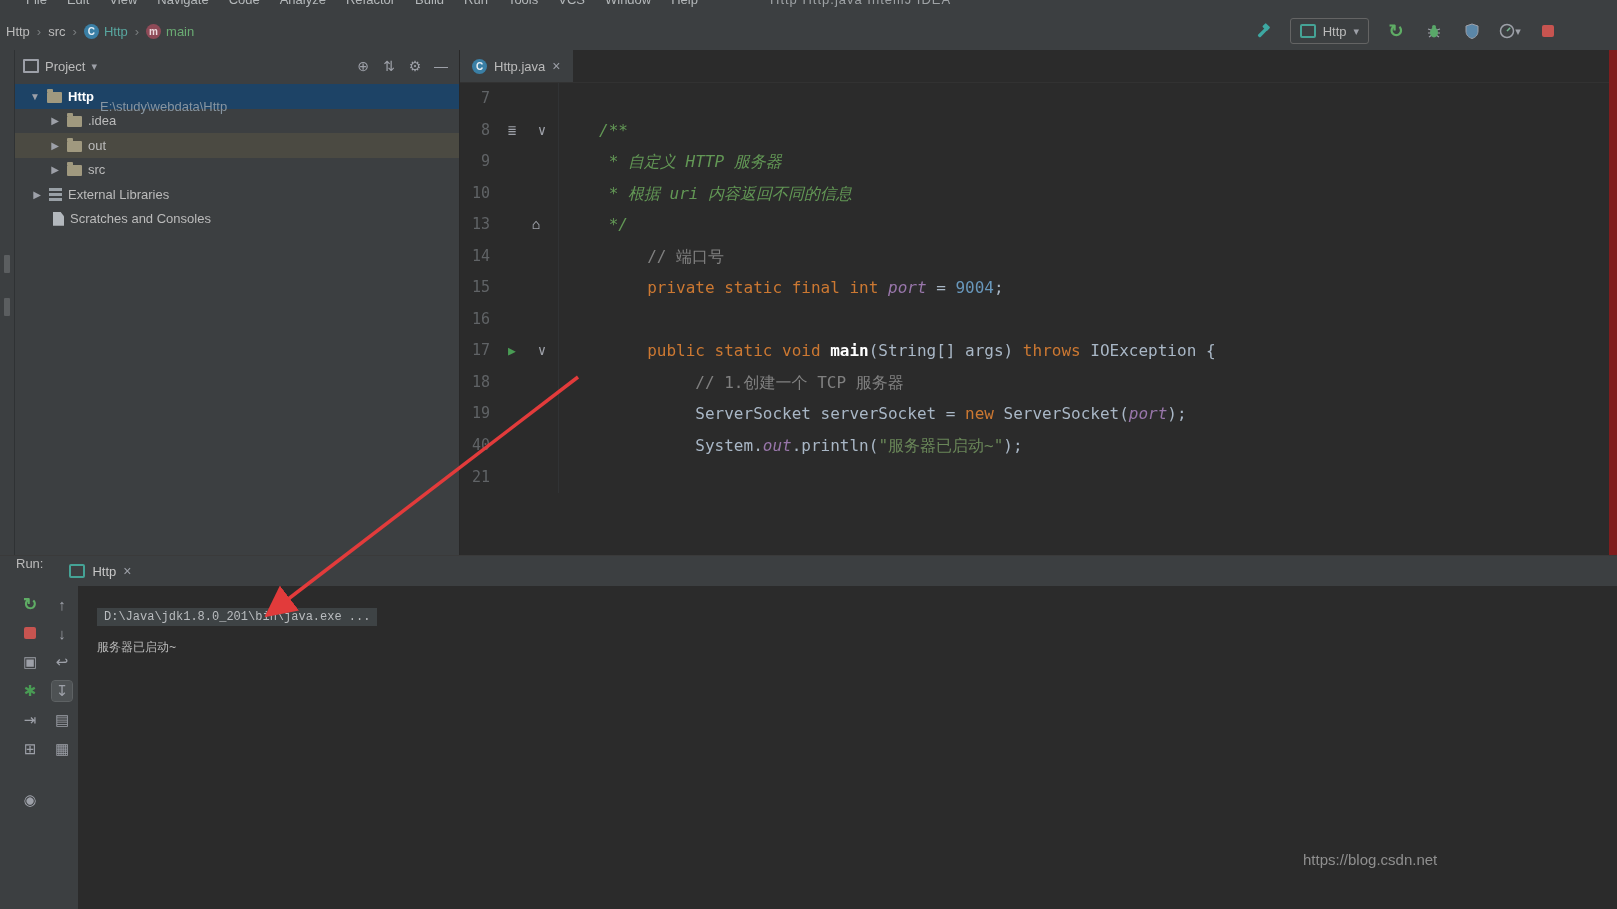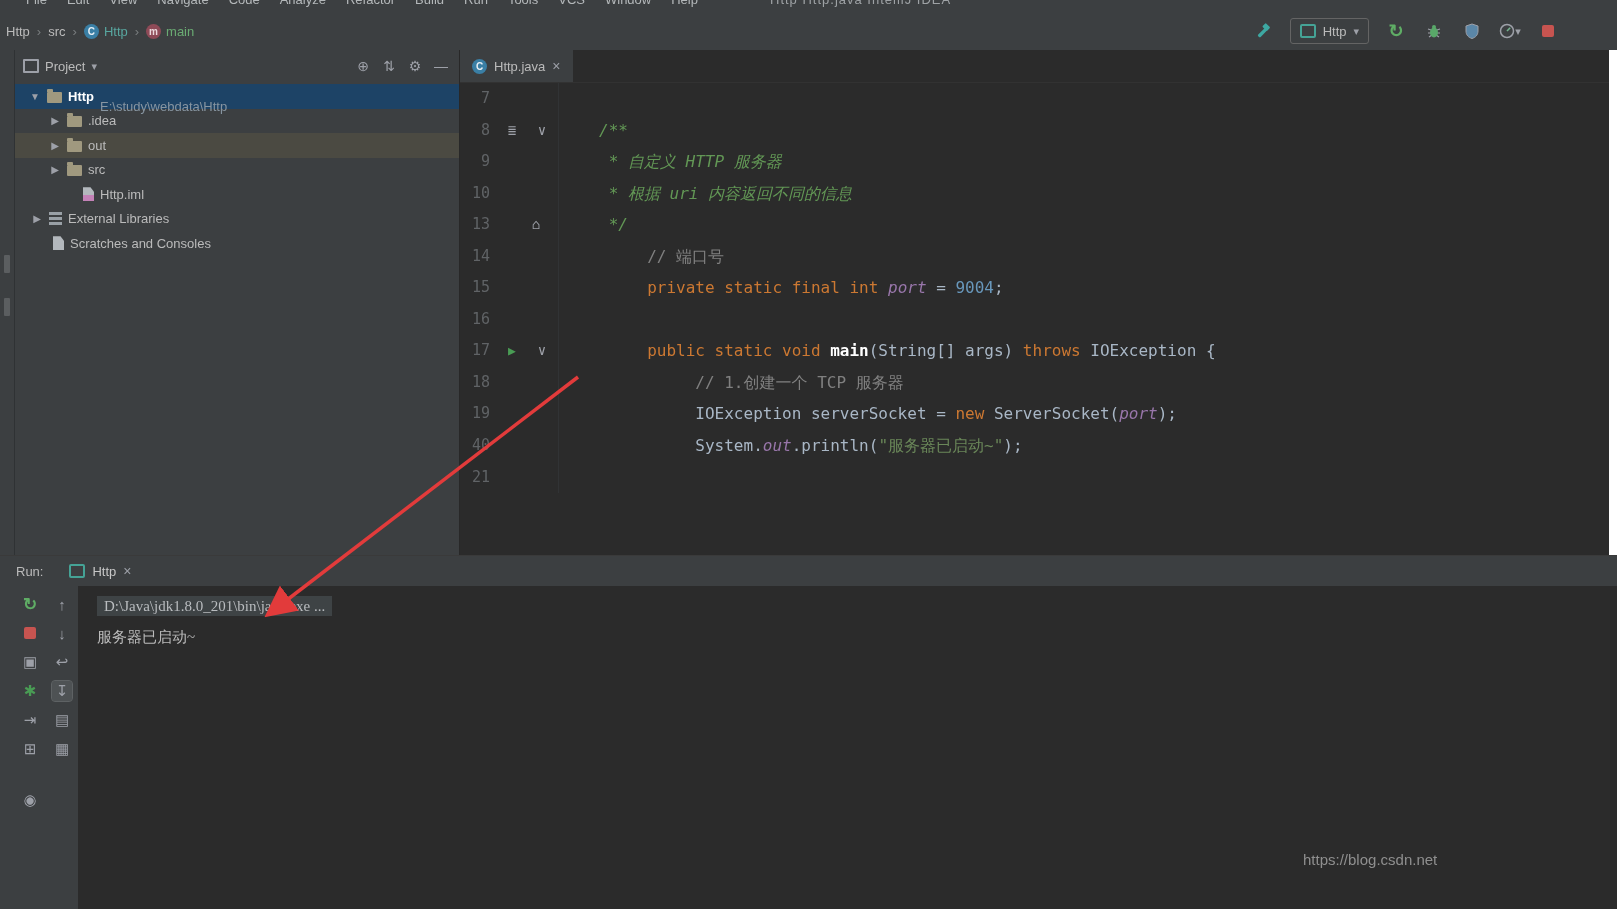--- a/index.html
+++ b/index.html
@@ -1,17 +1,17 @@
 <!DOCTYPE html>
 <html><head>
 <meta charset="utf-8">
 <style>
   html,body{margin:0;padding:0;background:#2b2b2b;}
   body{width:1617px;height:909px;overflow:hidden;font-family:"Liberation Sans",sans-serif;-webkit-font-smoothing:antialiased;}
-  .app{position:relative;width:1617px;height:909px;background:#ffffff;}
+  .app{position:relative;width:1617px;height:909px;background:#7f1d1d;}
 
   
   .menubar{position:absolute;top:0;left:0;right:0;height:12px;background:#3c3f41;overflow:hidden;z-index:5;}
   .menubar-inner{display:flex;gap:20px;padding-left:26px;color:#b4b8ba;font-size:13px;transform:translateY(-8px);white-space:nowrap;}
   .menu-item{display:inline-block;}
   .menubar-title{position:absolute;left:770px;top:-8px;color:#9ea2a5;font-size:13px;letter-spacing:1px;white-space:nowrap;}
 
   
   .navbar{position:absolute;top:12px;left:0;right:0;height:38px;background:#3c3f41;display:flex;align-items:center;justify-content:space-between;z-index:4;}
   .crumbs{display:flex;align-items:center;gap:7px;padding-left:6px;font-size:13px;color:#bbbbbb;}
@@ -74,32 +74,32 @@
   .c-cmt{color:#808080;}
   .c-kw{color:#CC7832;text-align:center;}
   .c-fld{color:#9876AA;font-style:italic;}
   .c-num{color:#6897BB;}
   .c-str{color:#6A8759;}
   .c-p{color:#A9B7C6;}
   .c-fn{color:#ffffff;font-weight:bold;}
 
   
   .run-panel{position:absolute;top:555px;left:0;right:0;height:354px;background:#2b2b2b;border-top:1px solid #3a3a3a;display:flex;flex-direction:column;}
-  .run-header{height:30px;background:#3c3f41;display:flex;align-items:center;padding-left:16px;gap:26px;color:#bbbbbb;font-size:13px;}
+  .run-header{height:30px;background:#3c3f41;display:flex;padding-left:16px;gap:26px;color:#bbbbbb;font-size:13px;}
   .rtab{display:flex;align-items:center;gap:7px;color:#c7c7c7;}
   .run-body{flex:1;display:flex;min-height:0;}
   .rb-stripe{width:14px;background:#3c3f41;}
   .rb-col{width:32px;background:#3c3f41;display:flex;flex-direction:column;align-items:center;padding-top:8px;gap:9px;}
   .rb-icon{width:20px;height:20px;display:flex;align-items:center;justify-content:center;font-size:15px;color:#9da0a8;cursor:pointer;border-radius:3px;}
   .ic-green{color:#5fad65;font-weight:bold;font-size:17px;}
   .ic-red{color:#C75450;font-size:13px;}
   .ic-restart{color:#499C54;}
   .ic-active{background:#4e5254;outline:1px solid #5e6264;}
   .pin-gap{margin-top:22px;}
-  .console{flex:1;padding:5px 0 0 19px;font-family:Liberation Serif, serif;font-size:15px;color:#bbbbbb;line-height:31px;}
+  .console{flex:1;padding:16px 0 0 19px;font-family:Liberation Mono, monospace;font-size:12px;color:#bbbbbb;line-height:31px;}
   .cmdline{background:#3e4345;padding:2px 7px;color:#b9bcbf;}
 
   
   .arrow-overlay{position:absolute;top:0;left:0;z-index:60;pointer-events:none;}
 
   
   .wm-url{position:absolute;left:1303px;top:851px;color:#8f8f8f;font-size:15px;z-index:40;}
   .wm-box{position:absolute;left:1408px;top:838px;width:209px;height:44px;background:#3e4041;z-index:45;display:flex;align-items:center;gap:8px;padding-left:8px;box-sizing:border-box;}
   .wm-dot{width:15px;height:15px;border-radius:50%;background:#3b82d6;flex:0 0 auto;}
   .wm-text{color:#73797d;font-size:14px;white-space:nowrap;overflow:hidden;}
@@ -215,24 +215,20 @@
         <div class="trow row-out" style="padding-left:34px">
           <span class="tw-arrow">▶</span>
           <span class="fold"></span>
           <span>out</span>
         </div>
         <div class="trow" style="padding-left:34px">
           <span class="tw-arrow">▶</span>
           <span class="fold"></span>
           <span>src</span>
         </div>
-        <div class="trow" style="padding-left:68px">
-          <span class="page page-iml"></span>
-          <span>Http.iml</span>
-        </div>
         <div class="trow" style="padding-left:16px">
           <span class="tw-arrow">▶</span>
           <span class="lib-ic"></span>
           <span>External Libraries</span>
         </div>
         <div class="trow" style="padding-left:38px">
           <span class="page"></span>
           <span>Scratches and Consoles</span>
         </div>
       </div>
@@ -250,21 +246,21 @@
           <div class="code-line"><span class="ln">7</span><span class="gut"></span><span class="codetext"></span></div>
           <div class="code-line"><span class="ln">8</span><span class="gut"><span class="gicon g-list">≣</span><span class="gicon g-tag">∨</span></span><span class="codetext"><span class="c-doc">/**</span></span></div>
           <div class="code-line"><span class="ln">9</span><span class="gut"></span><span class="codetext"><span class="c-doc"> * 自定义 HTTP 服务器</span></span></div>
           <div class="code-line"><span class="ln">10</span><span class="gut"></span><span class="codetext"><span class="c-doc"> * 根据 uri 内容返回不同的信息</span></span></div>
           <div class="code-line"><span class="ln">13</span><span class="gut"><span class="gicon g-home">⌂</span></span><span class="codetext"><span class="c-doc"> */</span></span></div>
           <div class="code-line"><span class="ln">14</span><span class="gut"></span><span class="codetext"><span class="c-p">     </span><span class="c-cmt">// 端口号</span></span></div>
           <div class="code-line"><span class="ln">15</span><span class="gut"></span><span class="codetext"><span class="c-p">     </span><span class="c-kw">private static final int </span><span class="c-fld">port</span><span class="c-p"> = </span><span class="c-num">9004</span><span class="c-p">;</span></span></div>
           <div class="code-line"><span class="ln">16</span><span class="gut"></span><span class="codetext"></span></div>
           <div class="code-line"><span class="ln">17</span><span class="gut"><span class="gicon g-run">▶</span><span class="gicon g-tag">∨</span></span><span class="codetext"><span class="c-p">     </span><span class="c-kw">public static void </span><span class="c-fn">main</span><span class="c-p">(String[] args) </span><span class="c-kw">throws </span><span class="c-p">IOException {</span></span></div>
           <div class="code-line"><span class="ln">18</span><span class="gut"></span><span class="codetext"><span class="c-p">          </span><span class="c-cmt">// 1.创建一个 TCP 服务器</span></span></div>
-          <div class="code-line"><span class="ln">19</span><span class="gut"></span><span class="codetext"><span class="c-p">          </span><span class="c-p">IOException serverSocket = </span><span class="c-kw">new </span><span class="c-p">ServerSocket(</span><span class="c-fld">port</span><span class="c-p">);</span></span></div>
+          <div class="code-line"><span class="ln">19</span><span class="gut"></span><span class="codetext"><span class="c-p">          </span><span class="c-p">ServerSocket serverSocket = </span><span class="c-kw">new </span><span class="c-p">ServerSocket(</span><span class="c-fld">port</span><span class="c-p">);</span></span></div>
           <div class="code-line"><span class="ln">40</span><span class="gut"></span><span class="codetext"><span class="c-p">          </span><span class="c-p">System.</span><span class="c-fld">out</span><span class="c-p">.println(</span><span class="c-str">"服务器已启动~"</span><span class="c-p">);</span></span></div>
           <div class="code-line"><span class="ln">21</span><span class="gut"></span><span class="codetext"></span></div>
         </div>
     </div>
   </div>
 
   <div class="run-panel">
     <div class="run-header">
       <span>Run:</span>
       <span class="rtab">

